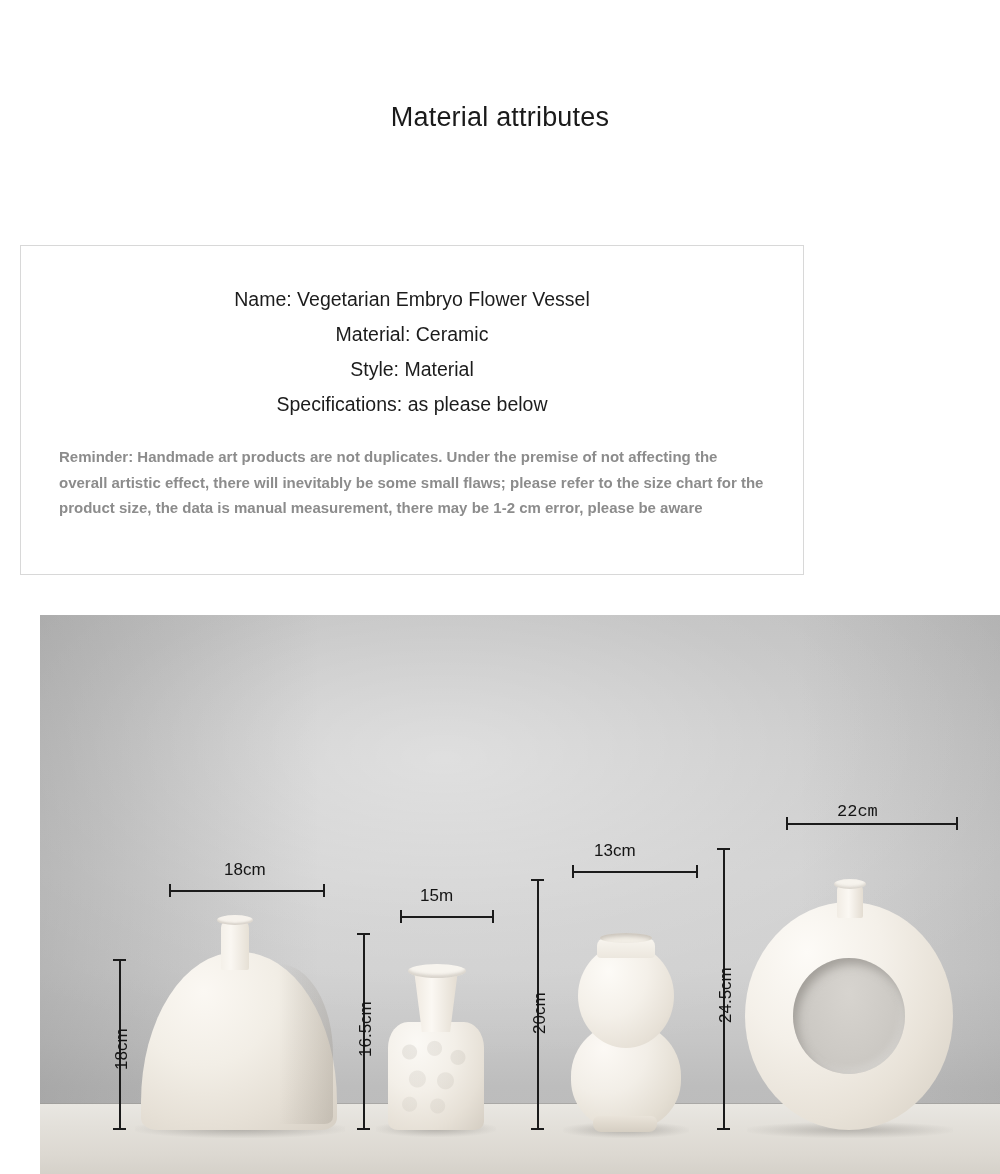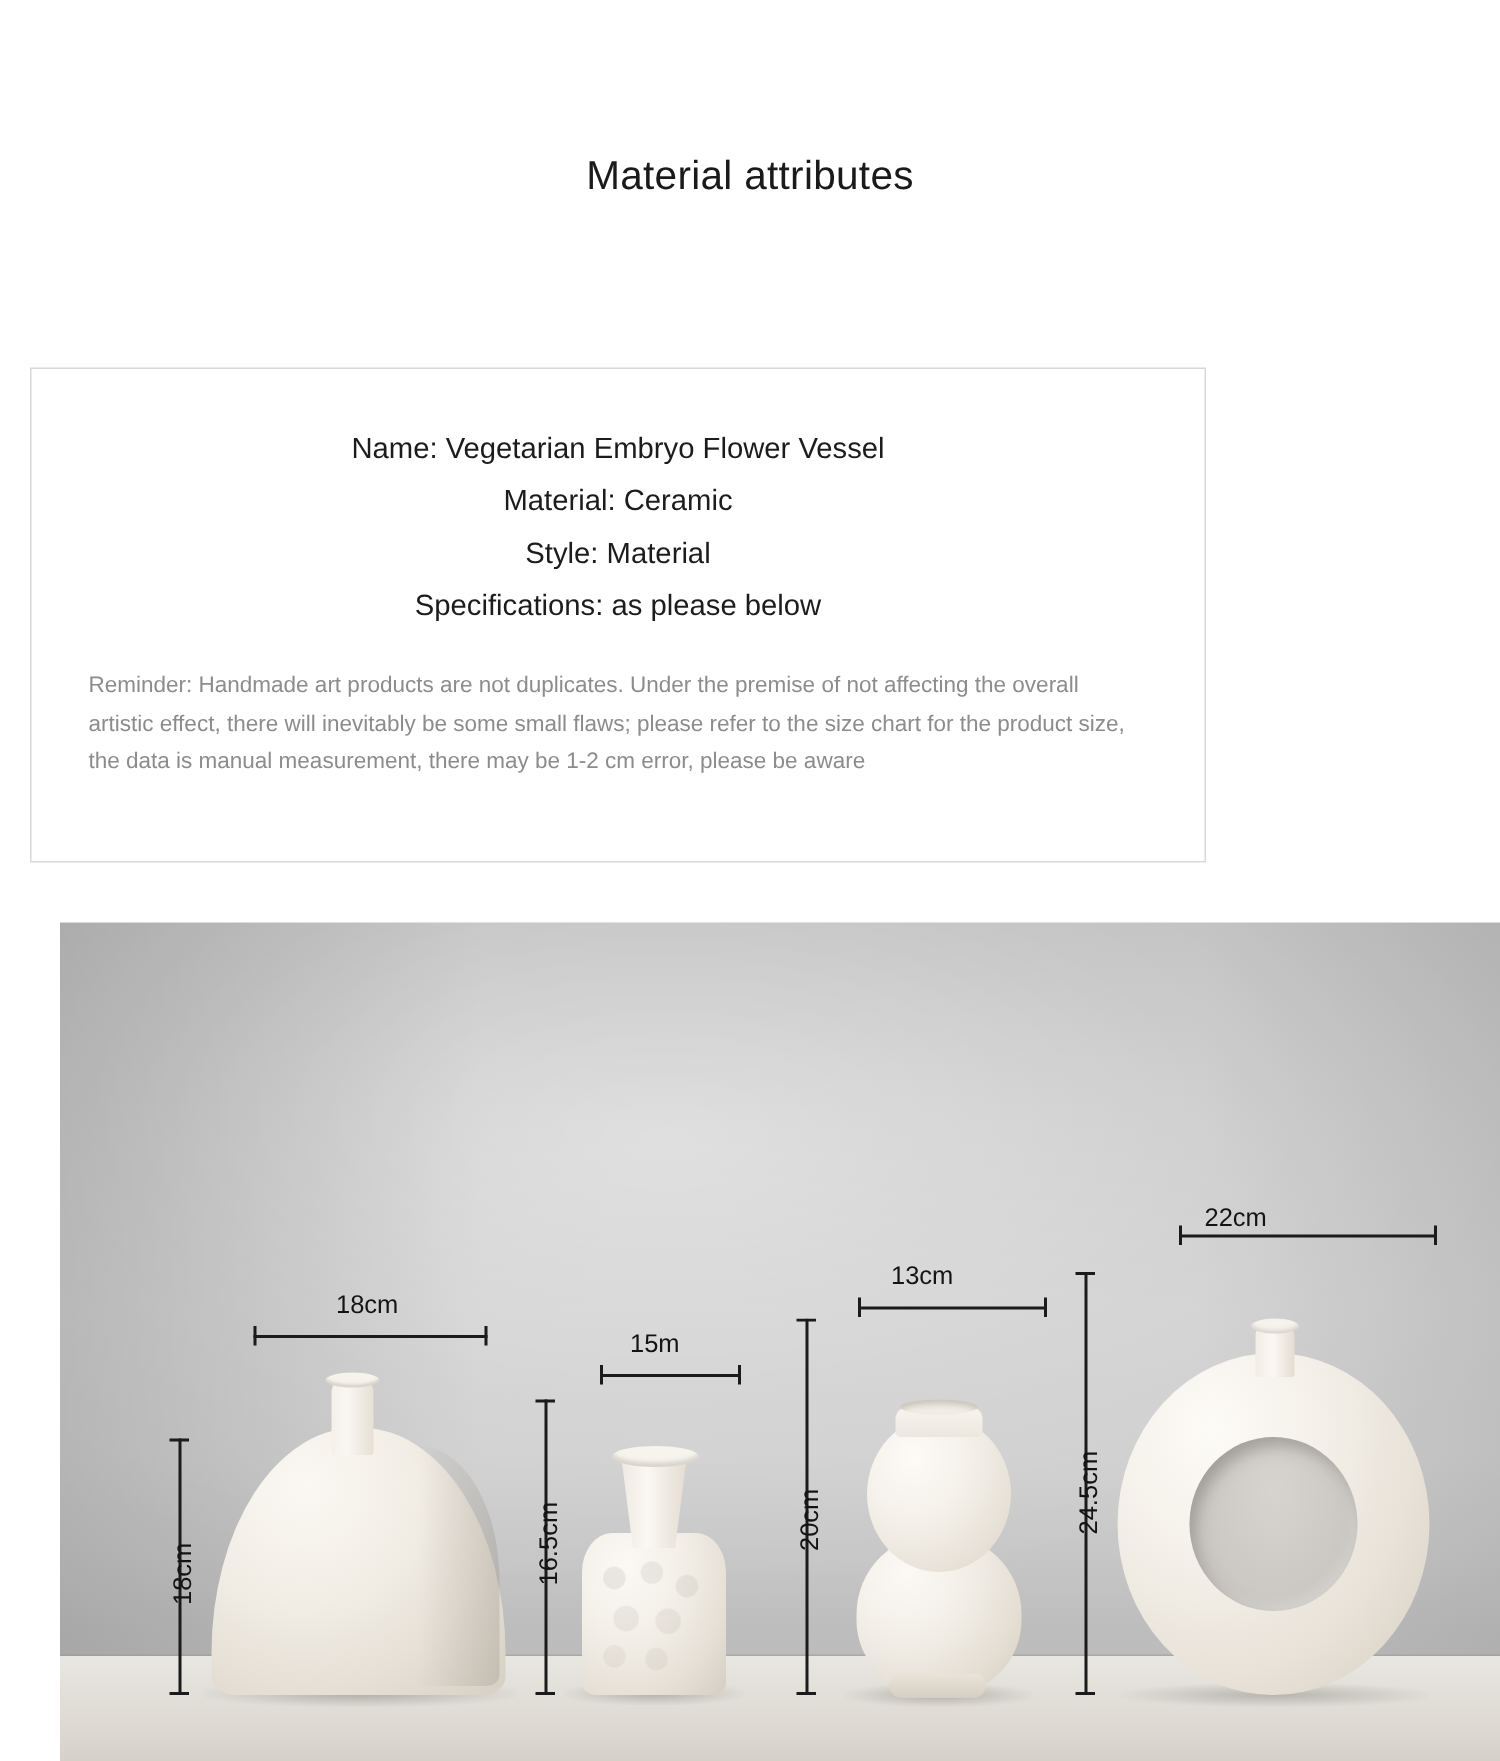--- a/index.html
+++ b/index.html
@@ -45,20 +45,21 @@
     color: #1c1c1c;
     line-height: 35px;
     white-space: nowrap;
   }
   .reminder {
     margin: 22px 38px 0 38px;
     font-size: 15px;
     line-height: 25.5px;
     color: #8c8c8c;
     text-align: left;
+    font-weight: bold;
   }
 
   
   .photo {
     position: absolute;
     left: 0;
     top: 599px;
     width: 1000px;
     height: 575px;
     overflow: hidden;
@@ -327,21 +328,21 @@
   </div>
 
   <div class="dim">
     <div class="vline" style="left:497px; top:264px; height:250px;"></div>
     <div class="cap-h" style="left:491px; top:264px;"></div>
     <div class="cap-h" style="left:491px; top:513px;"></div>
     <div class="dim-label vert" style="left:490px; top:419px;">20cm</div>
   </div>
 
   <div class="dim">
-    <div class="dim-label" style="left:763px; top:187px;">22cm</div>
+    <div class="dim-label" style="left:797px; top:187px;font-family:Liberation Mono, monospace;">22cm</div>
     <div class="hline" style="left:746px; top:208px; width:172px;"></div>
     <div class="cap-v" style="left:746px; top:202px;"></div>
     <div class="cap-v" style="left:916px; top:202px;"></div>
   </div>
 
   <div class="dim">
     <div class="vline" style="left:683px; top:233px; height:281px;"></div>
     <div class="cap-h" style="left:677px; top:233px;"></div>
     <div class="cap-h" style="left:677px; top:513px;"></div>
     <div class="dim-label vert" style="left:676px; top:408px;">24.5cm</div>

